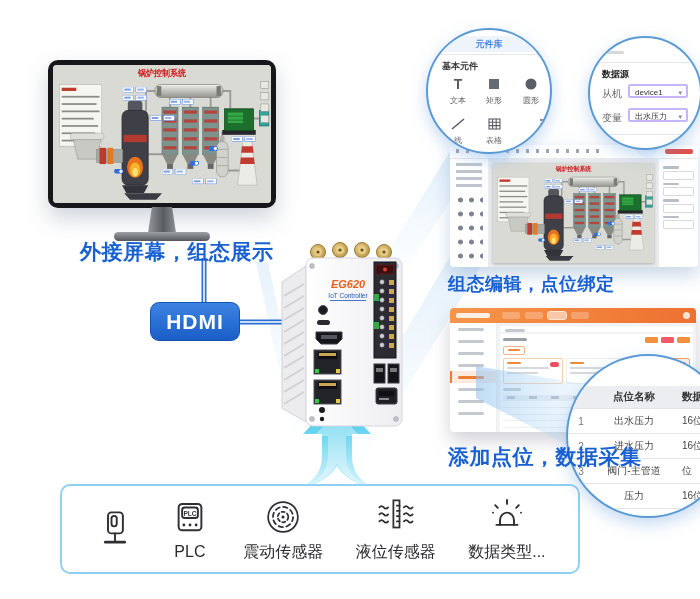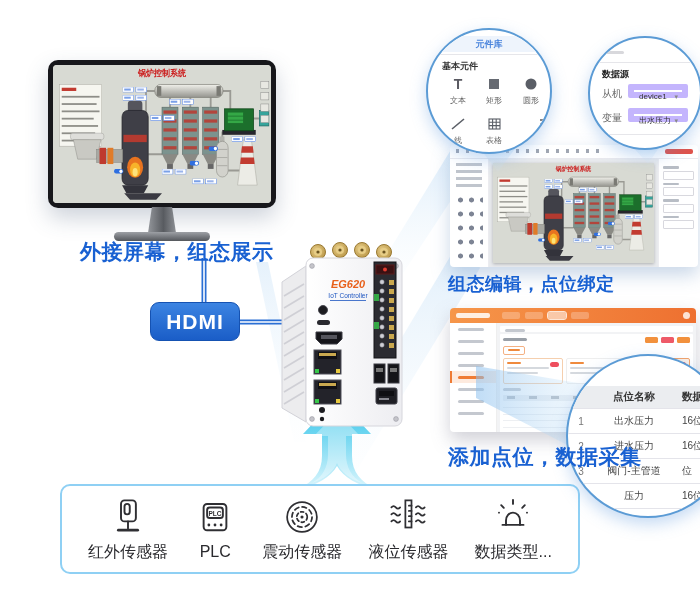--- a/index.html
+++ b/index.html
@@ -33,21 +33,21 @@
   .lib-head{position:absolute;top:6px;left:0;right:0;height:16px;background:#eef4fc;
             text-align:center;color:#4a84dc;font-size:9px;font-weight:700;line-height:16px;}
   .lib-divider{position:absolute;top:24px;left:0;right:0;border-bottom:1px solid #e6e6ea;}
   .lib-section{position:absolute;top:30px;left:14px;font-size:9px;font-weight:700;color:#333;}
   .tool-item{position:absolute;width:34px;text-align:center;}
   .tool-item .glyph{height:16px;display:flex;align-items:center;justify-content:center;color:#5a5a62;}
   .tool-item .tlabel{font-size:8px;color:#666;margin-top:3px;}
   .ds-title{position:absolute;top:30px;left:12px;font-size:9px;font-weight:700;color:#222;}
   .ds-row{position:absolute;left:10px;width:100px;height:15px;}
   .ds-label{position:absolute;left:2px;top:3px;font-size:10px;color:#666;}
-  .ds-select{position:absolute;left:28px;top:0;width:60px;height:14px;border:6px solid #c4b5fd;
+  .ds-select{position:absolute;left:28px;top:0;width:60px;height:14px;border:2px solid #c4b5fd;
              border-radius:2px;background:#fff;font-size:8px;color:#333;line-height:14px;padding-left:5px;box-sizing:border-box;}
   .ds-caret{position:absolute;right:4px;top:0;font-size:7px;color:#888;line-height:14px;}
   
   .editor-win{left:450px;top:145px;width:248px;height:122px;background:#fff;border-radius:4px;z-index:3;
       box-shadow:0 8px 18px rgba(100,140,190,.35);box-sizing:border-box;overflow:hidden;}
   .editor-toolbar{height:13px;border-bottom:1px solid #e9e9ee;position:relative;}
   .tool-dots{position:absolute;left:6px;top:4px;width:150px;height:4px;
       background:repeating-linear-gradient(90deg,#a0a6b2 0 3px,transparent 3px 10px);}
   .toolbar-redbtn{position:absolute;right:5px;top:4px;width:28px;height:5px;border-radius:2px;background:#e0524a;}
   .editor-body{display:flex;height:108px;}
@@ -666,21 +666,20 @@
   </div>
 
   <div class="abs periph-box">
     <div class="periph">
       <svg width="42" height="42" viewBox="0 0 48 48" fill="none" stroke="#2f2f33" stroke-width="2.2" stroke-linecap="round">
         <rect x="16" y="5" width="17" height="24" rx="4"></rect>
         <rect x="20" y="9" width="6" height="12" rx="3"></rect>
         <line x1="24" y1="29" x2="24" y2="37"></line>
         <line x1="13" y1="39" x2="35" y2="39" stroke-width="3.2"></line>
       </svg>
-      <div class="plabel">红外传感器</div>
     </div>
     <div class="periph">
       <svg width="42" height="42" viewBox="0 0 48 48" fill="none" stroke="#2f2f33" stroke-width="2.2" stroke-linecap="round">
         <rect x="11" y="8" width="26" height="30" rx="4"></rect>
         <rect x="15" y="12" width="18" height="12" rx="3"></rect>
         <text x="24" y="21.5" font-size="7.5" font-weight="bold" text-anchor="middle" fill="#2f2f33" stroke="none">PLC</text>
         <circle cx="17" cy="32" r="1.6" fill="#2f2f33" stroke="none"></circle>
         <circle cx="24" cy="32" r="1.6" fill="#2f2f33" stroke="none"></circle>
         <circle cx="31" cy="32" r="1.6" fill="#2f2f33" stroke="none"></circle>
       </svg>

